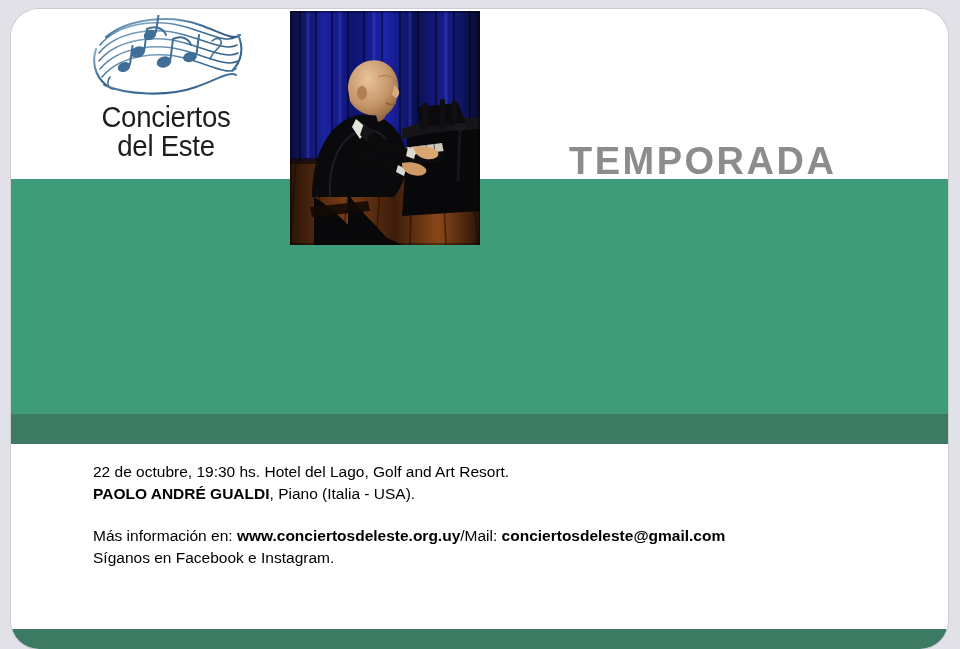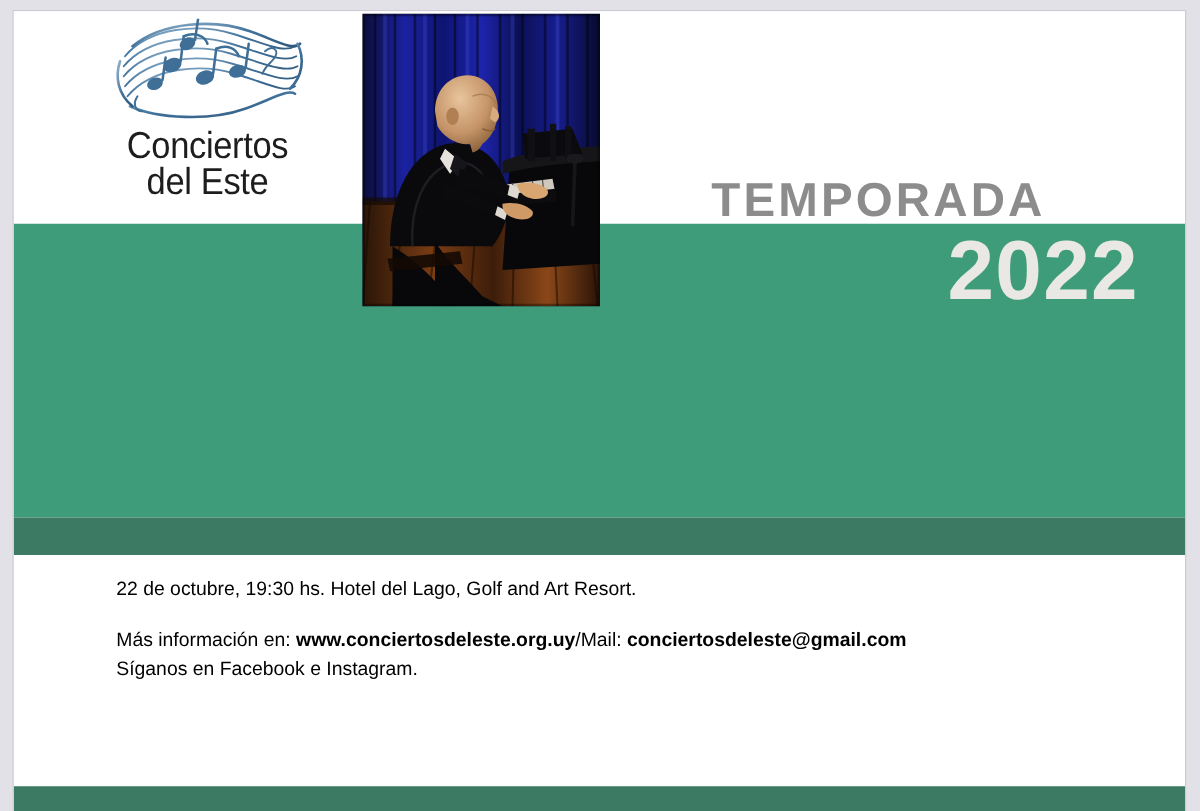--- a/index.html
+++ b/index.html
@@ -23,20 +23,21 @@
   }
   .page {
     position: absolute;
     left: 11px;
     top: 9px;
     width: 937px;
     height: 640px;
     background: #ffffff;
     box-shadow: 0 0 0 1px #cdcbd4;
     overflow: hidden;
+    border-radius: 28px;
   }
 
   
   .header {
     position: absolute;
     left: 0;
     top: 0;
     width: 937px;
     height: 161px;
     background: #ffffff;
@@ -202,21 +203,20 @@
           <span class="l2">del Este</span>
         </div>
       </div>
     </div>
 
     <div class="temporada">TEMPORADA</div>
 
     <div class="band-main"></div>
     <div class="band-dark"></div>
 
-    <div class="year">2022</div>
 
     <div class="photo">
       <svg width="190" height="234" viewBox="0 0 190 234">
         <defs>
           <linearGradient id="curt" x1="0" y1="0" x2="1" y2="0">
             <stop offset="0%" stop-color="#0a0d3a"></stop>
             <stop offset="18%" stop-color="#1b22a0"></stop>
             <stop offset="34%" stop-color="#0e1470"></stop>
             <stop offset="50%" stop-color="#1d24ad"></stop>
             <stop offset="66%" stop-color="#0b1053"></stop>
@@ -324,20 +324,21 @@
           <line x1="170" y1="118" x2="168" y2="170"></line>
         </g>
         <ellipse cx="170" cy="116" rx="7" ry="4" fill="#1a1a1e"></ellipse>
 
         <rect x="0" y="0" width="190" height="234" fill="none" stroke="#000" stroke-width="4" opacity="0.35"></rect>
       </svg>
     </div>
 
     <div class="copy">
       <div class="line">22 de octubre, 19:30 hs. Hotel del Lago, Golf and Art Resort.</div>
+      <div class="line"><b>PAOLO ANDRÉ GUALDI</b><span>, Piano (Italia - USA).</span></div>
       <div class="gap"></div>
       <div class="line"><span>Más información en: </span><b>www.conciertosdeleste.org.uy</b><span>/Mail: </span><b>conciertosdeleste@gmail.com</b></div>
       <div class="line">Síganos en Facebook e Instagram.</div>
     </div>
 
     <div class="band-footer"></div>
 
   </div>
 </div>
 

